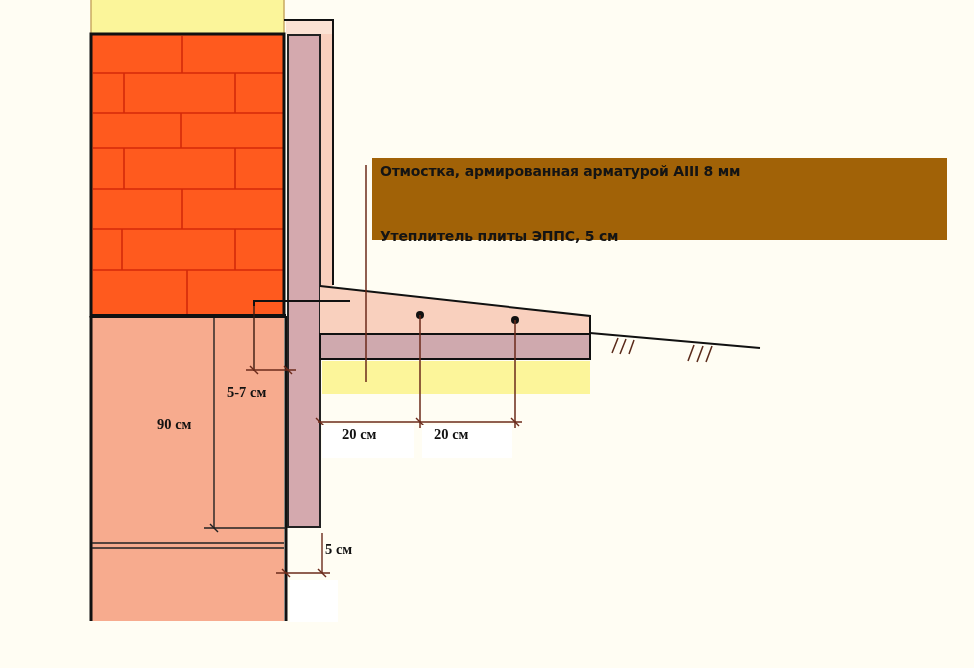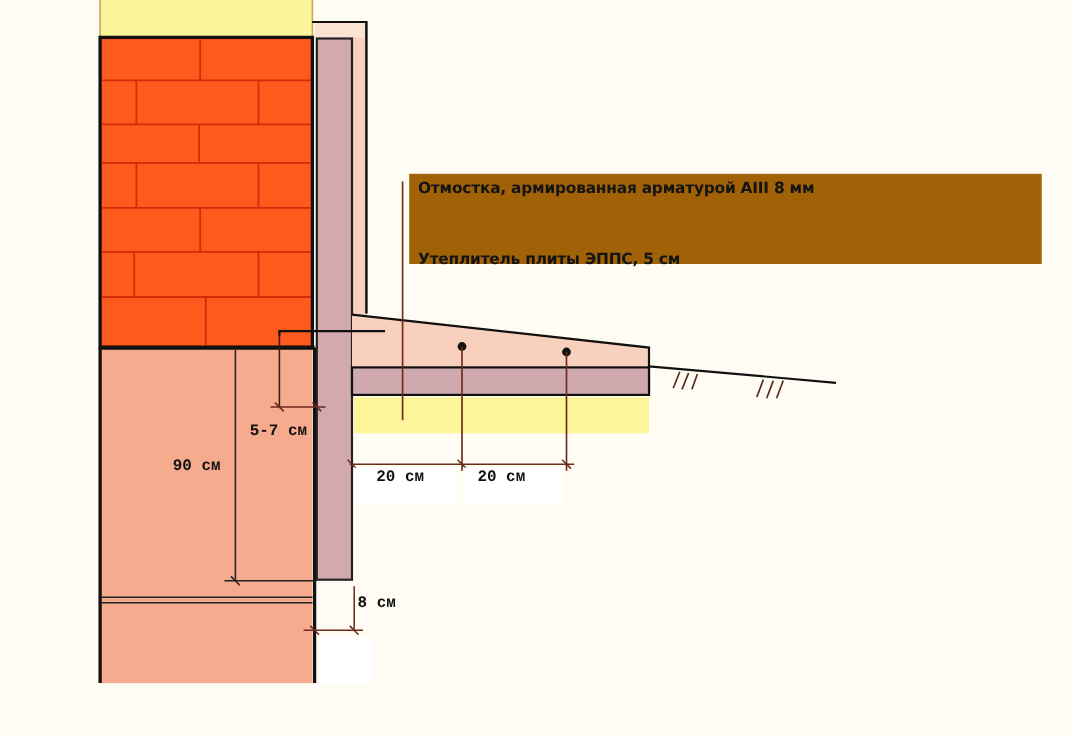--- a/index.html
+++ b/index.html
@@ -5,21 +5,21 @@
     html, body { margin: 0; padding: 0; }
     body {
       width: 974px; height: 668px; overflow: hidden;
       background: #fffdf3;
       font-family: "DejaVu Sans", sans-serif;
       position: relative;
     }
     #diagram { position: absolute; left: 0; top: 0; }
     .lbl {
       position: absolute;
-      font-family: Liberation Mono, monospace;
+      font-family: Liberation Serif, serif;
       font-weight: bold;
       color: #111;
       white-space: nowrap;
     }
     .legend {
       position: absolute; left: 372px; top: 158px;
       width: 575px; height: 82px;
       background: #a16207;
     }
     .legend .line {
@@ -145,15 +145,15 @@
 <div class="whitebox" style="left:422px;top:425px;width:90px;height:33px;"></div>
 <div class="whitebox" style="left:290px;top:580px;width:48px;height:42px;"></div>
 
 <div class="legend">
   <div class="line" style="top:5px;">Отмостка, армированная арматурой AIII 8 мм</div>
   <div class="line" style="top:30px;margin-top:40px;">Утеплитель плиты ЭППС, 5 см</div>
 </div>
 
 <div class="lbl dimlbl" style="left:227px;top:384px;">5-7 см</div>
 <div class="lbl dimlbl" style="left:157px;top:416px;">90 см</div>
-<div class="lbl dimlbl" style="left:325px;top:541px;">8 см</div>
+<div class="lbl dimlbl" style="left:325px;top:541px;">5 см</div>
 <div class="lbl dimlbl" style="left:342px;top:426px;">20 см</div>
 <div class="lbl dimlbl" style="left:434px;top:426px;">20 см</div>
 
 </body></html>

